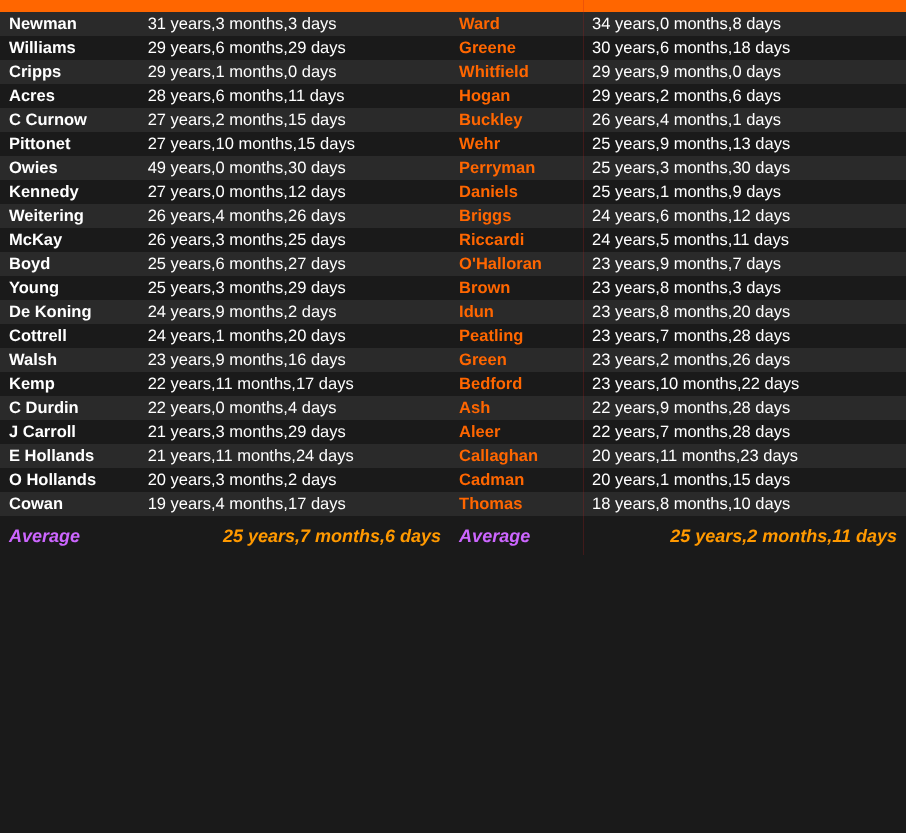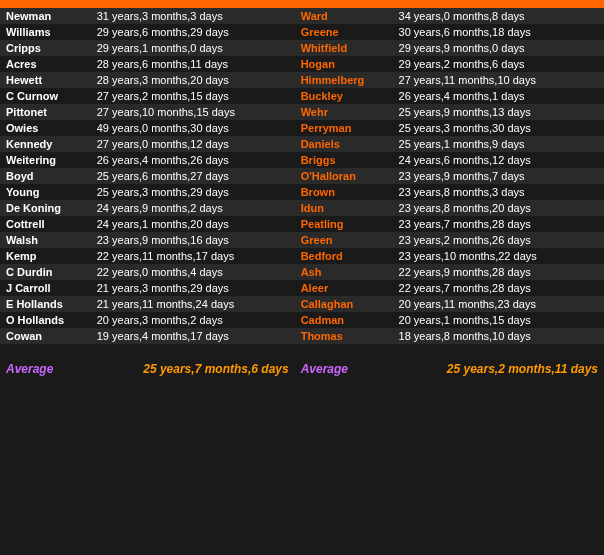--- a/index.html
+++ b/index.html
@@ -52,21 +52,21 @@
       background: #2a2a2a;
     }
     tbody tr:nth-child(even) {
       background: #1a1a1a;
     }
     .footer-row td {
       color: #cc66ff;
       font-style: italic;
       font-weight: bold;
       font-size: 12px;
-      padding: 18px 6px;
+      padding: 6px 6px;
       background: #1a1a1a !important;
     }
     .footer-row td.avg-label {
       color: #cc66ff;
     }
     .footer-row td.avg-value {
       color: #ff9900;
       text-align: right;
     }
   </style>
@@ -102,26 +102,20 @@
     <td class="player-name gws">Whitfield</td>
     <td class="age-val">29 years,9 months,0 days</td>
   </tr>
         <tr>
     <td class="player-name">Acres</td>
     <td class="age-val">28 years,6 months,11 days</td>
     <td class="player-name gws">Hogan</td>
     <td class="age-val">29 years,2 months,6 days</td>
   </tr>
         <tr>
-    <td class="player-name">Hewett</td>
-    <td class="age-val">28 years,3 months,20 days</td>
-    <td class="player-name gws">Himmelberg</td>
-    <td class="age-val">27 years,11 months,10 days</td>
-  </tr>
-        <tr>
     <td class="player-name">C Curnow</td>
     <td class="age-val">27 years,2 months,15 days</td>
     <td class="player-name gws">Buckley</td>
     <td class="age-val">26 years,4 months,1 days</td>
   </tr>
         <tr>
     <td class="player-name">Pittonet</td>
     <td class="age-val">27 years,10 months,15 days</td>
     <td class="player-name gws">Wehr</td>
     <td class="age-val">25 years,9 months,13 days</td>
@@ -136,20 +130,26 @@
     <td class="player-name">Kennedy</td>
     <td class="age-val">27 years,0 months,12 days</td>
     <td class="player-name gws">Daniels</td>
     <td class="age-val">25 years,1 months,9 days</td>
   </tr>
         <tr>
     <td class="player-name">Weitering</td>
     <td class="age-val">26 years,4 months,26 days</td>
     <td class="player-name gws">Briggs</td>
     <td class="age-val">24 years,6 months,12 days</td>
+  </tr>
+        <tr>
+    <td class="player-name">McKay</td>
+    <td class="age-val">26 years,3 months,25 days</td>
+    <td class="player-name gws">Riccardi</td>
+    <td class="age-val">24 years,5 months,11 days</td>
   </tr>
         <tr>
     <td class="player-name">Boyd</td>
     <td class="age-val">25 years,6 months,27 days</td>
     <td class="player-name gws">O'Halloran</td>
     <td class="age-val">23 years,9 months,7 days</td>
   </tr>
         <tr>
     <td class="player-name">Young</td>
     <td class="age-val">25 years,3 months,29 days</td>

